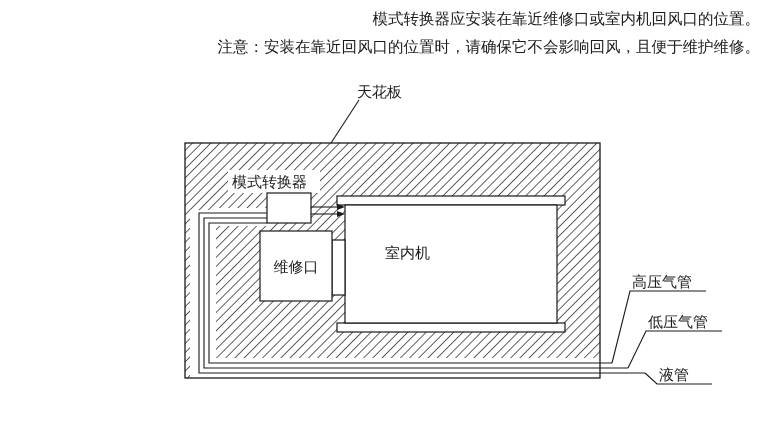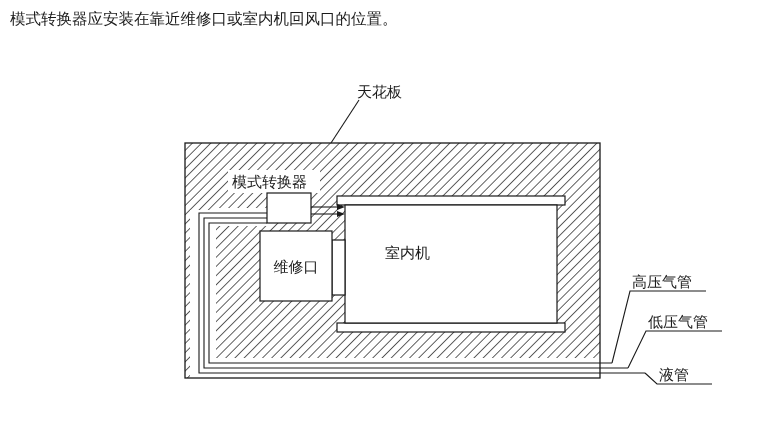--- a/index.html
+++ b/index.html
@@ -3,20 +3,21 @@
 <meta charset="utf-8">
 <style>
   html,body{margin:0;padding:0;background:#fff;}
   .page{
     position:relative;
     width:773px;height:435px;
     background:#ffffff;
     overflow:hidden;
     font-family:"Liberation Serif","DejaVu Serif",serif;
     color:#1a1a1a;
+    text-align:right;
   }
   .text-block{
     position:absolute;left:10px;top:5px;width:750px;
   }
   .text-block p{
     margin:0;padding:0;
     font-size:15.5px;line-height:27.5px;
     white-space:nowrap;
   }
   .diagram{
@@ -32,20 +33,21 @@
   .box{fill:#ffffff;stroke:#1a1a1a;stroke-width:1.2;}
   .whitecut{fill:#ffffff;stroke:none;}
 </style>
 </head>
 <body>
 
 <div class="page">
 
   <div class="text-block">
     <p>模式转换器应安装在靠近维修口或室内机回风口的位置。</p>
+    <p>注意：安装在靠近回风口的位置时，请确保它不会影响回风，且便于维护维修。</p>
   </div>
 
   <svg class="diagram" viewBox="0 0 773 435">
     <defs>
       <pattern id="hatch" patternUnits="userSpaceOnUse" width="6.5" height="6.5" patternTransform="rotate(45)">
         <line x1="3.25" y1="-1" x2="3.25" y2="7.5" stroke="#2a2a2a" stroke-width="0.75"></line>
       </pattern>
     </defs>
 
     <rect x="185" y="143" width="415" height="235" fill="url(#hatch)" stroke="none"></rect>

